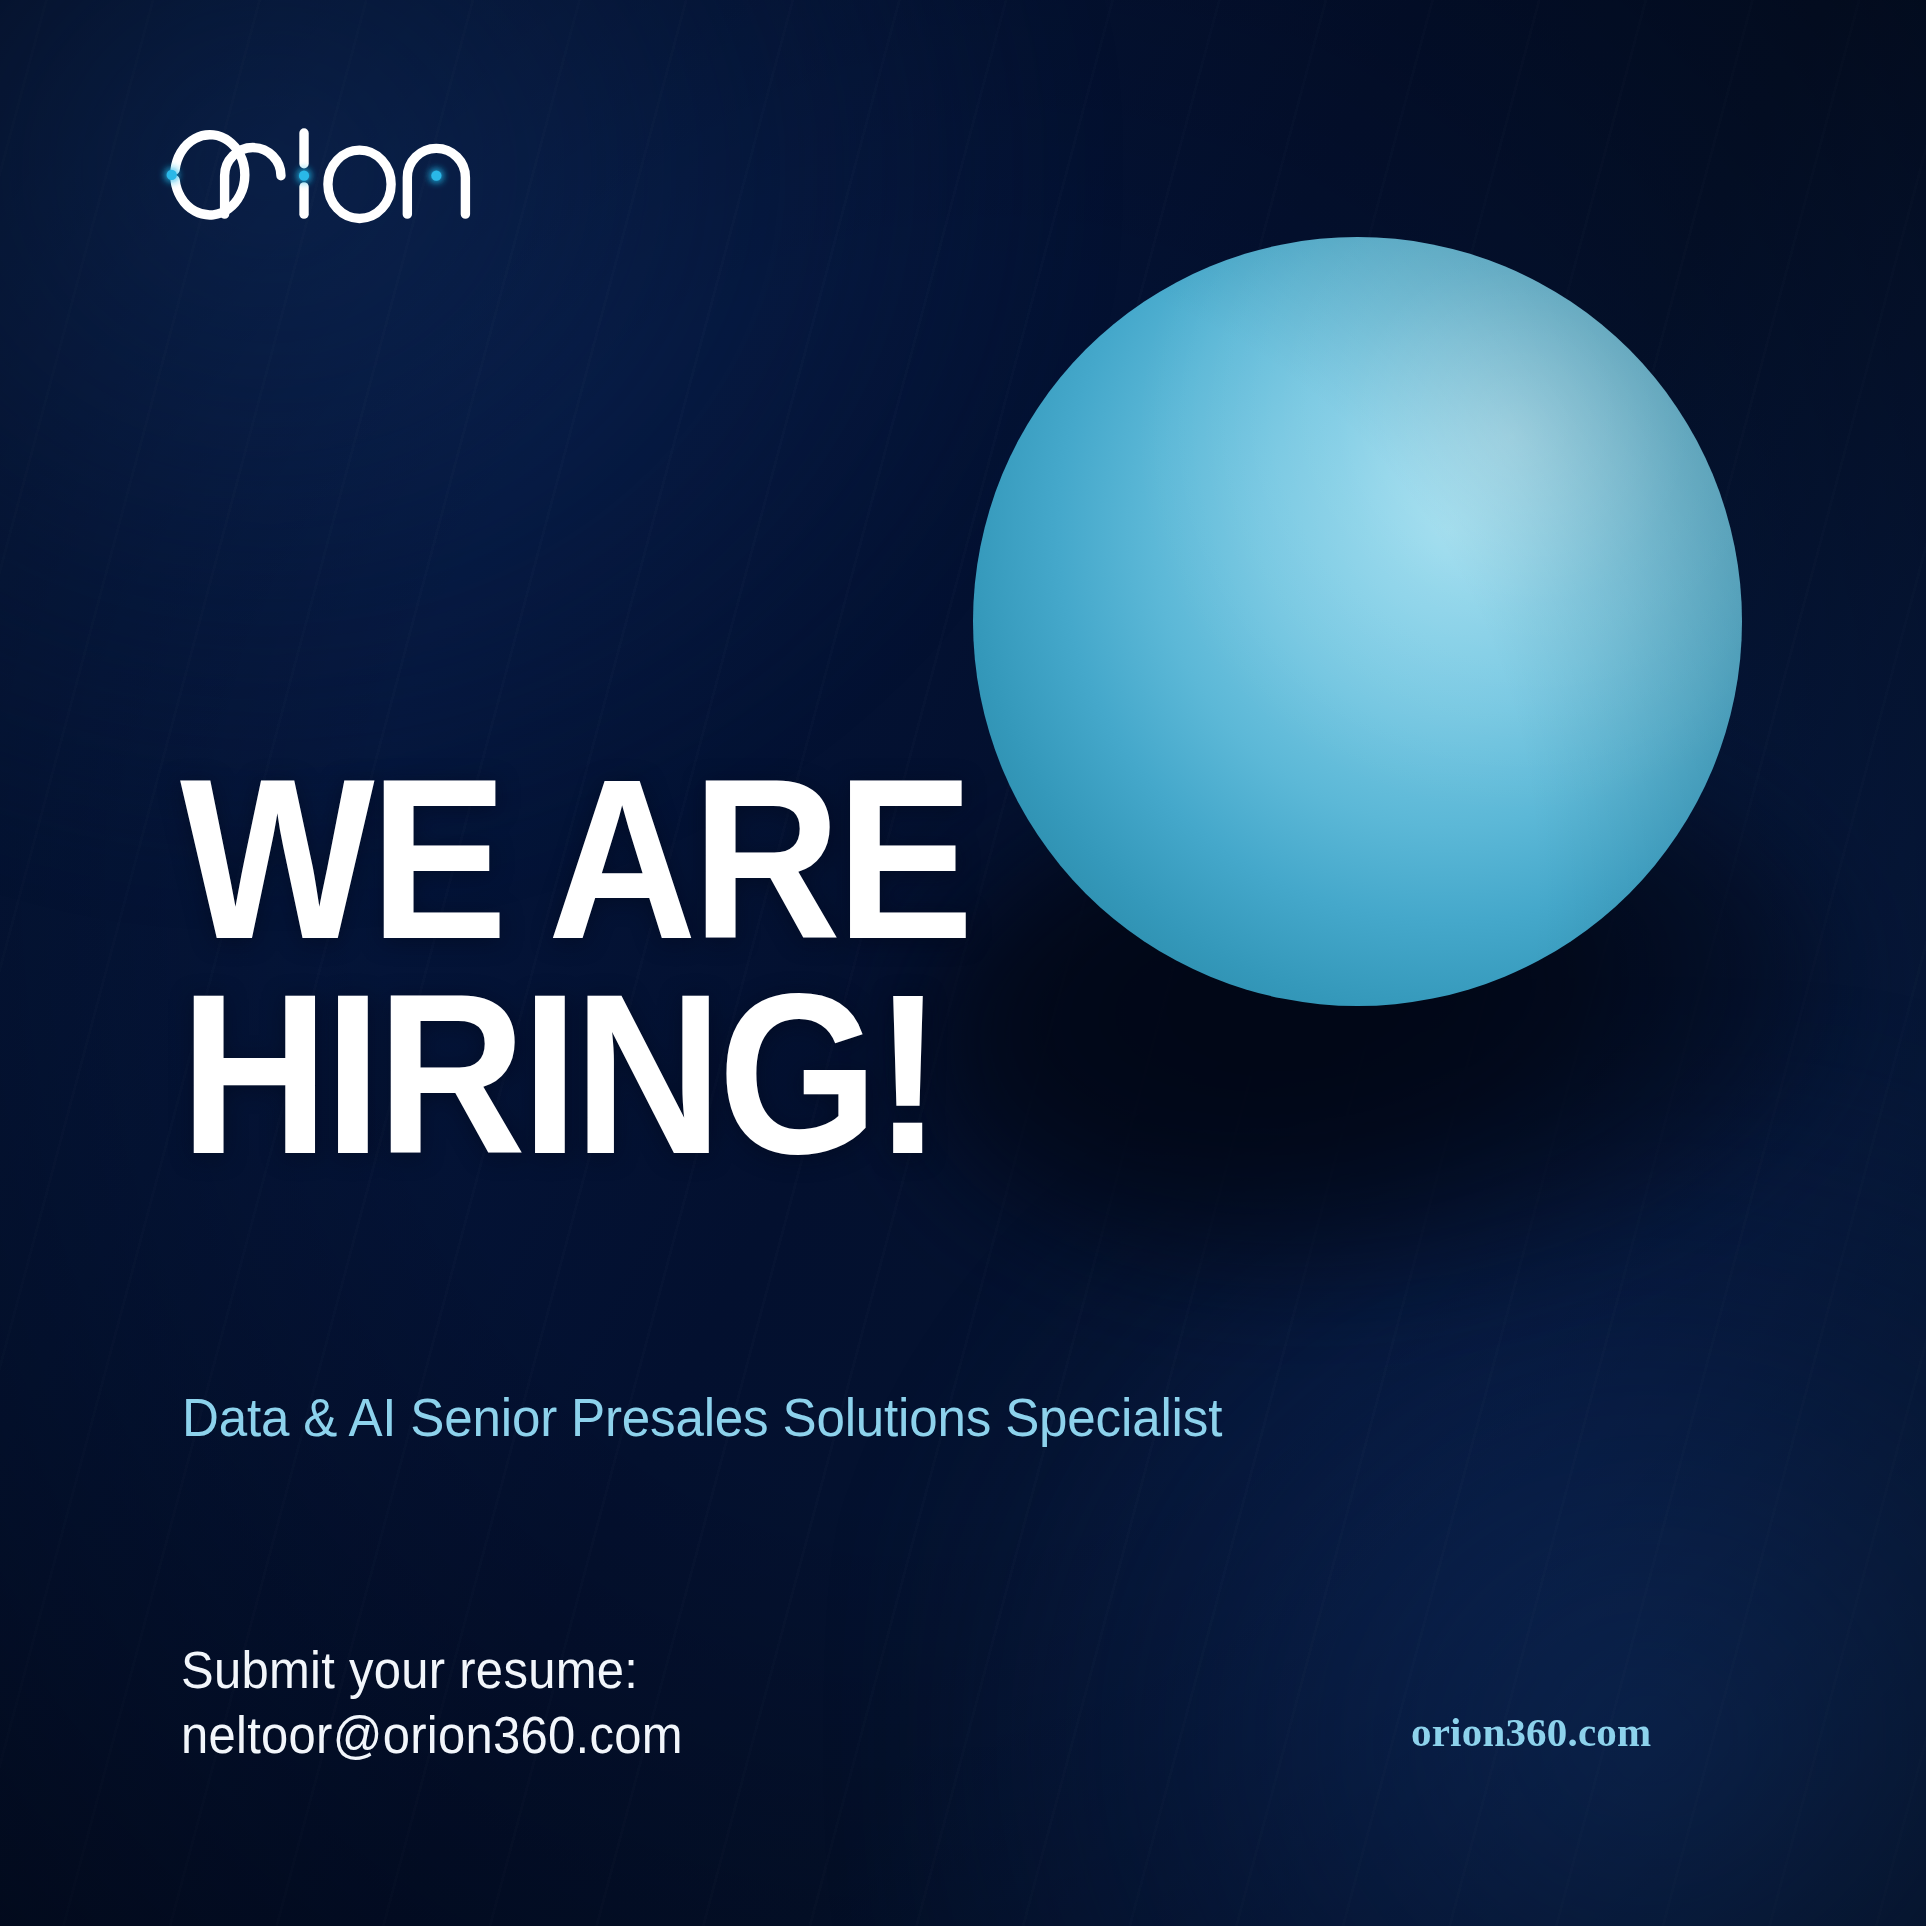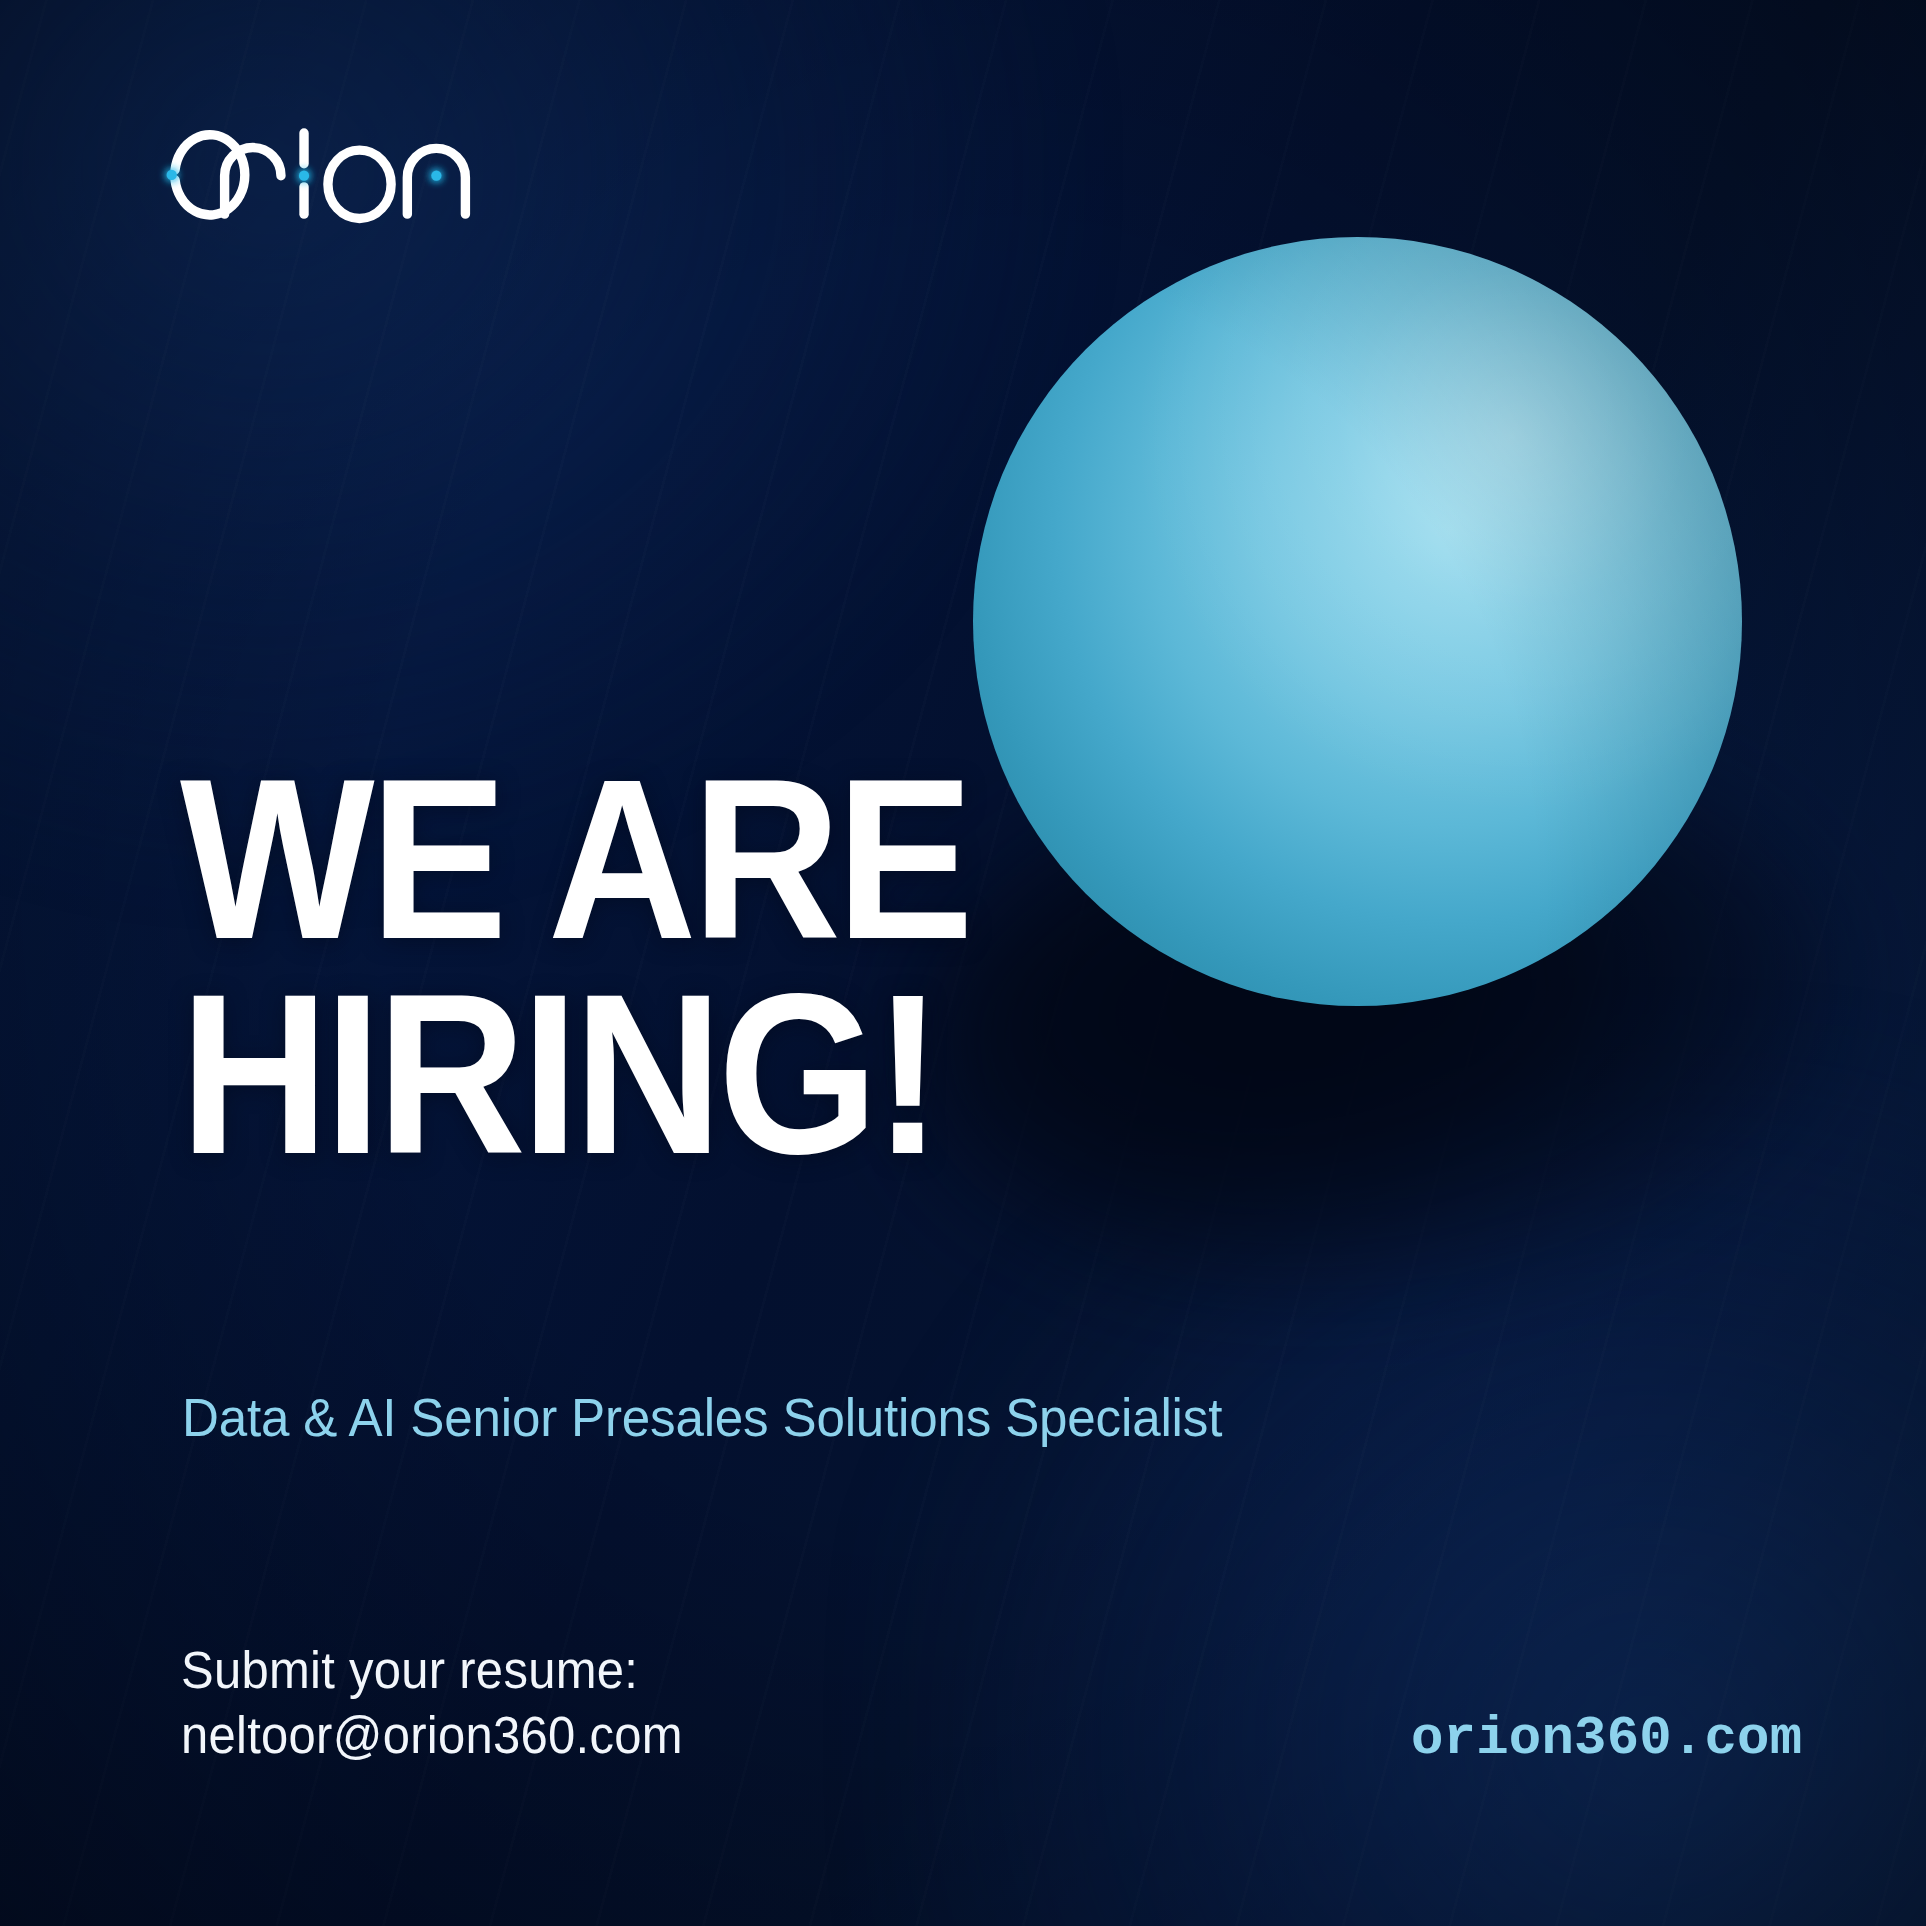--- a/index.html
+++ b/index.html
@@ -185,23 +185,23 @@
     white-space: nowrap;
   }
   .contact span { display: block; }
 
   
   .website {
     position: absolute;
     left: 1411px;
     top: 1708px;
     color: #8dd2ec;
-    font-family: Liberation Mono, monospace;
+    font-family: Liberation Serif, serif;
     font-weight: 600;
-    font-size: 54px;
+    font-size: 41px;
     letter-spacing: 0.2px;
     white-space: nowrap;
     text-align: right;
   }
 </style>
 </head>
 <body>
 
 <div class="poster">
 

